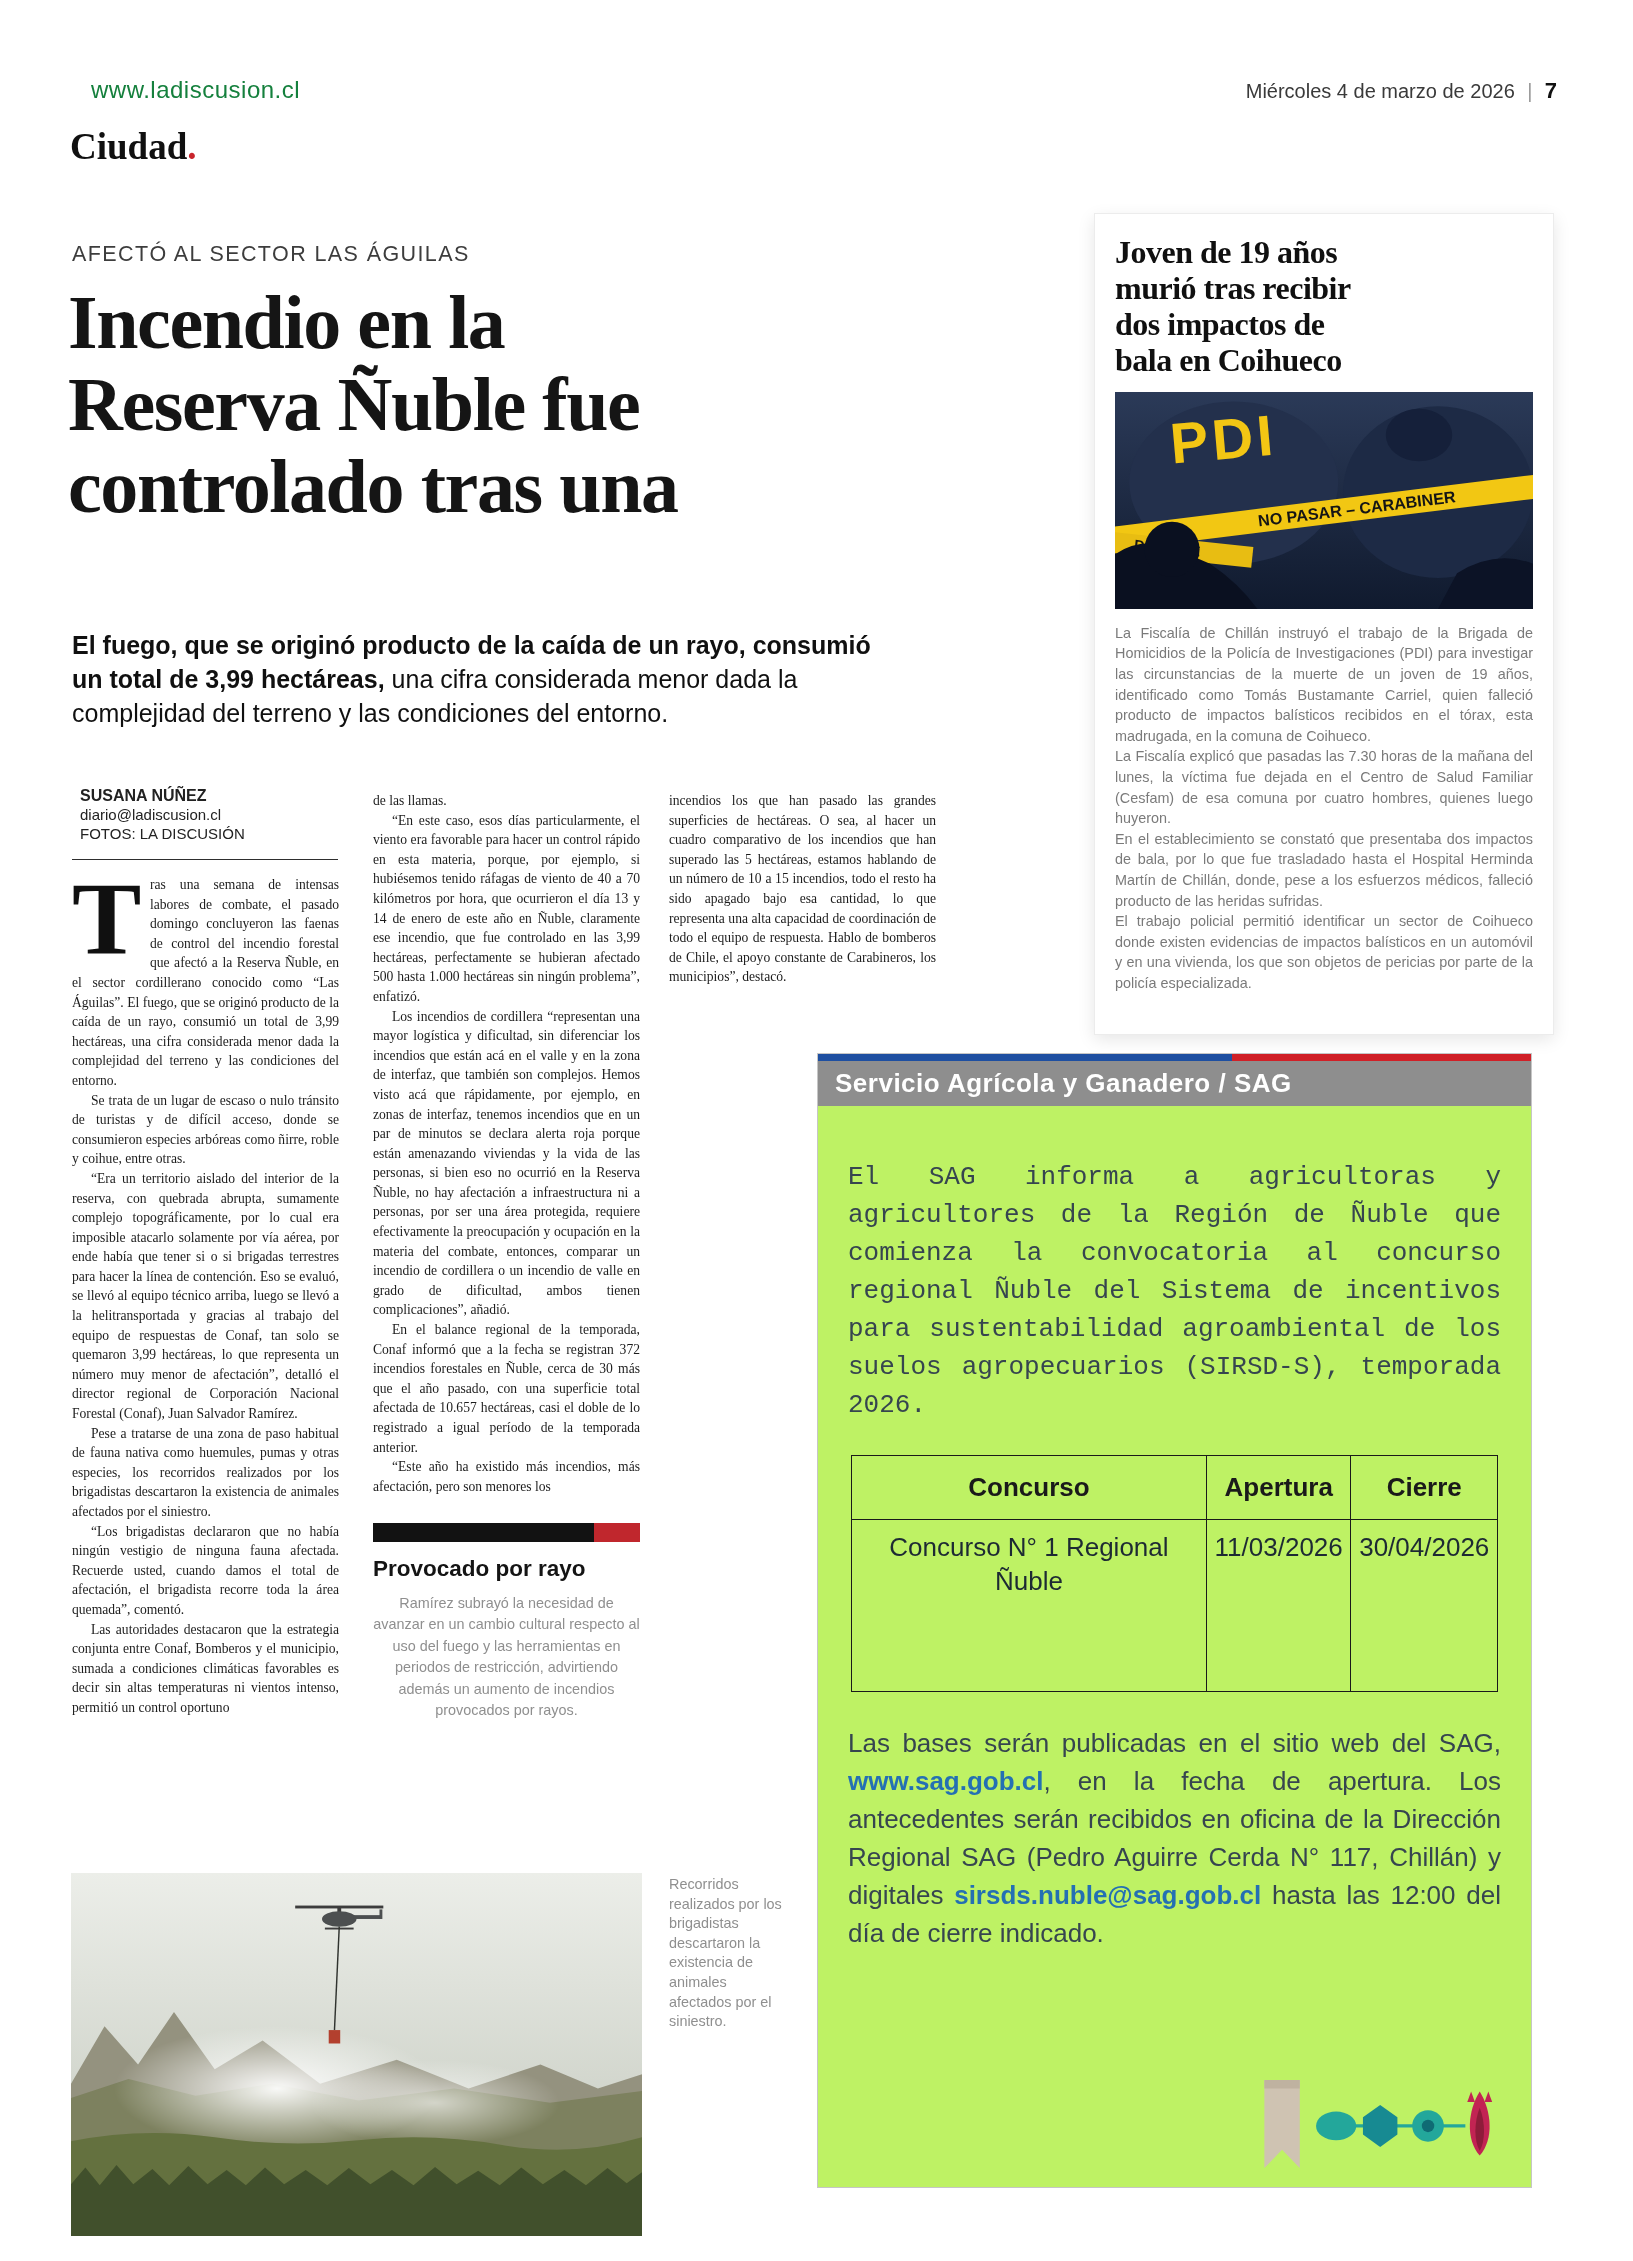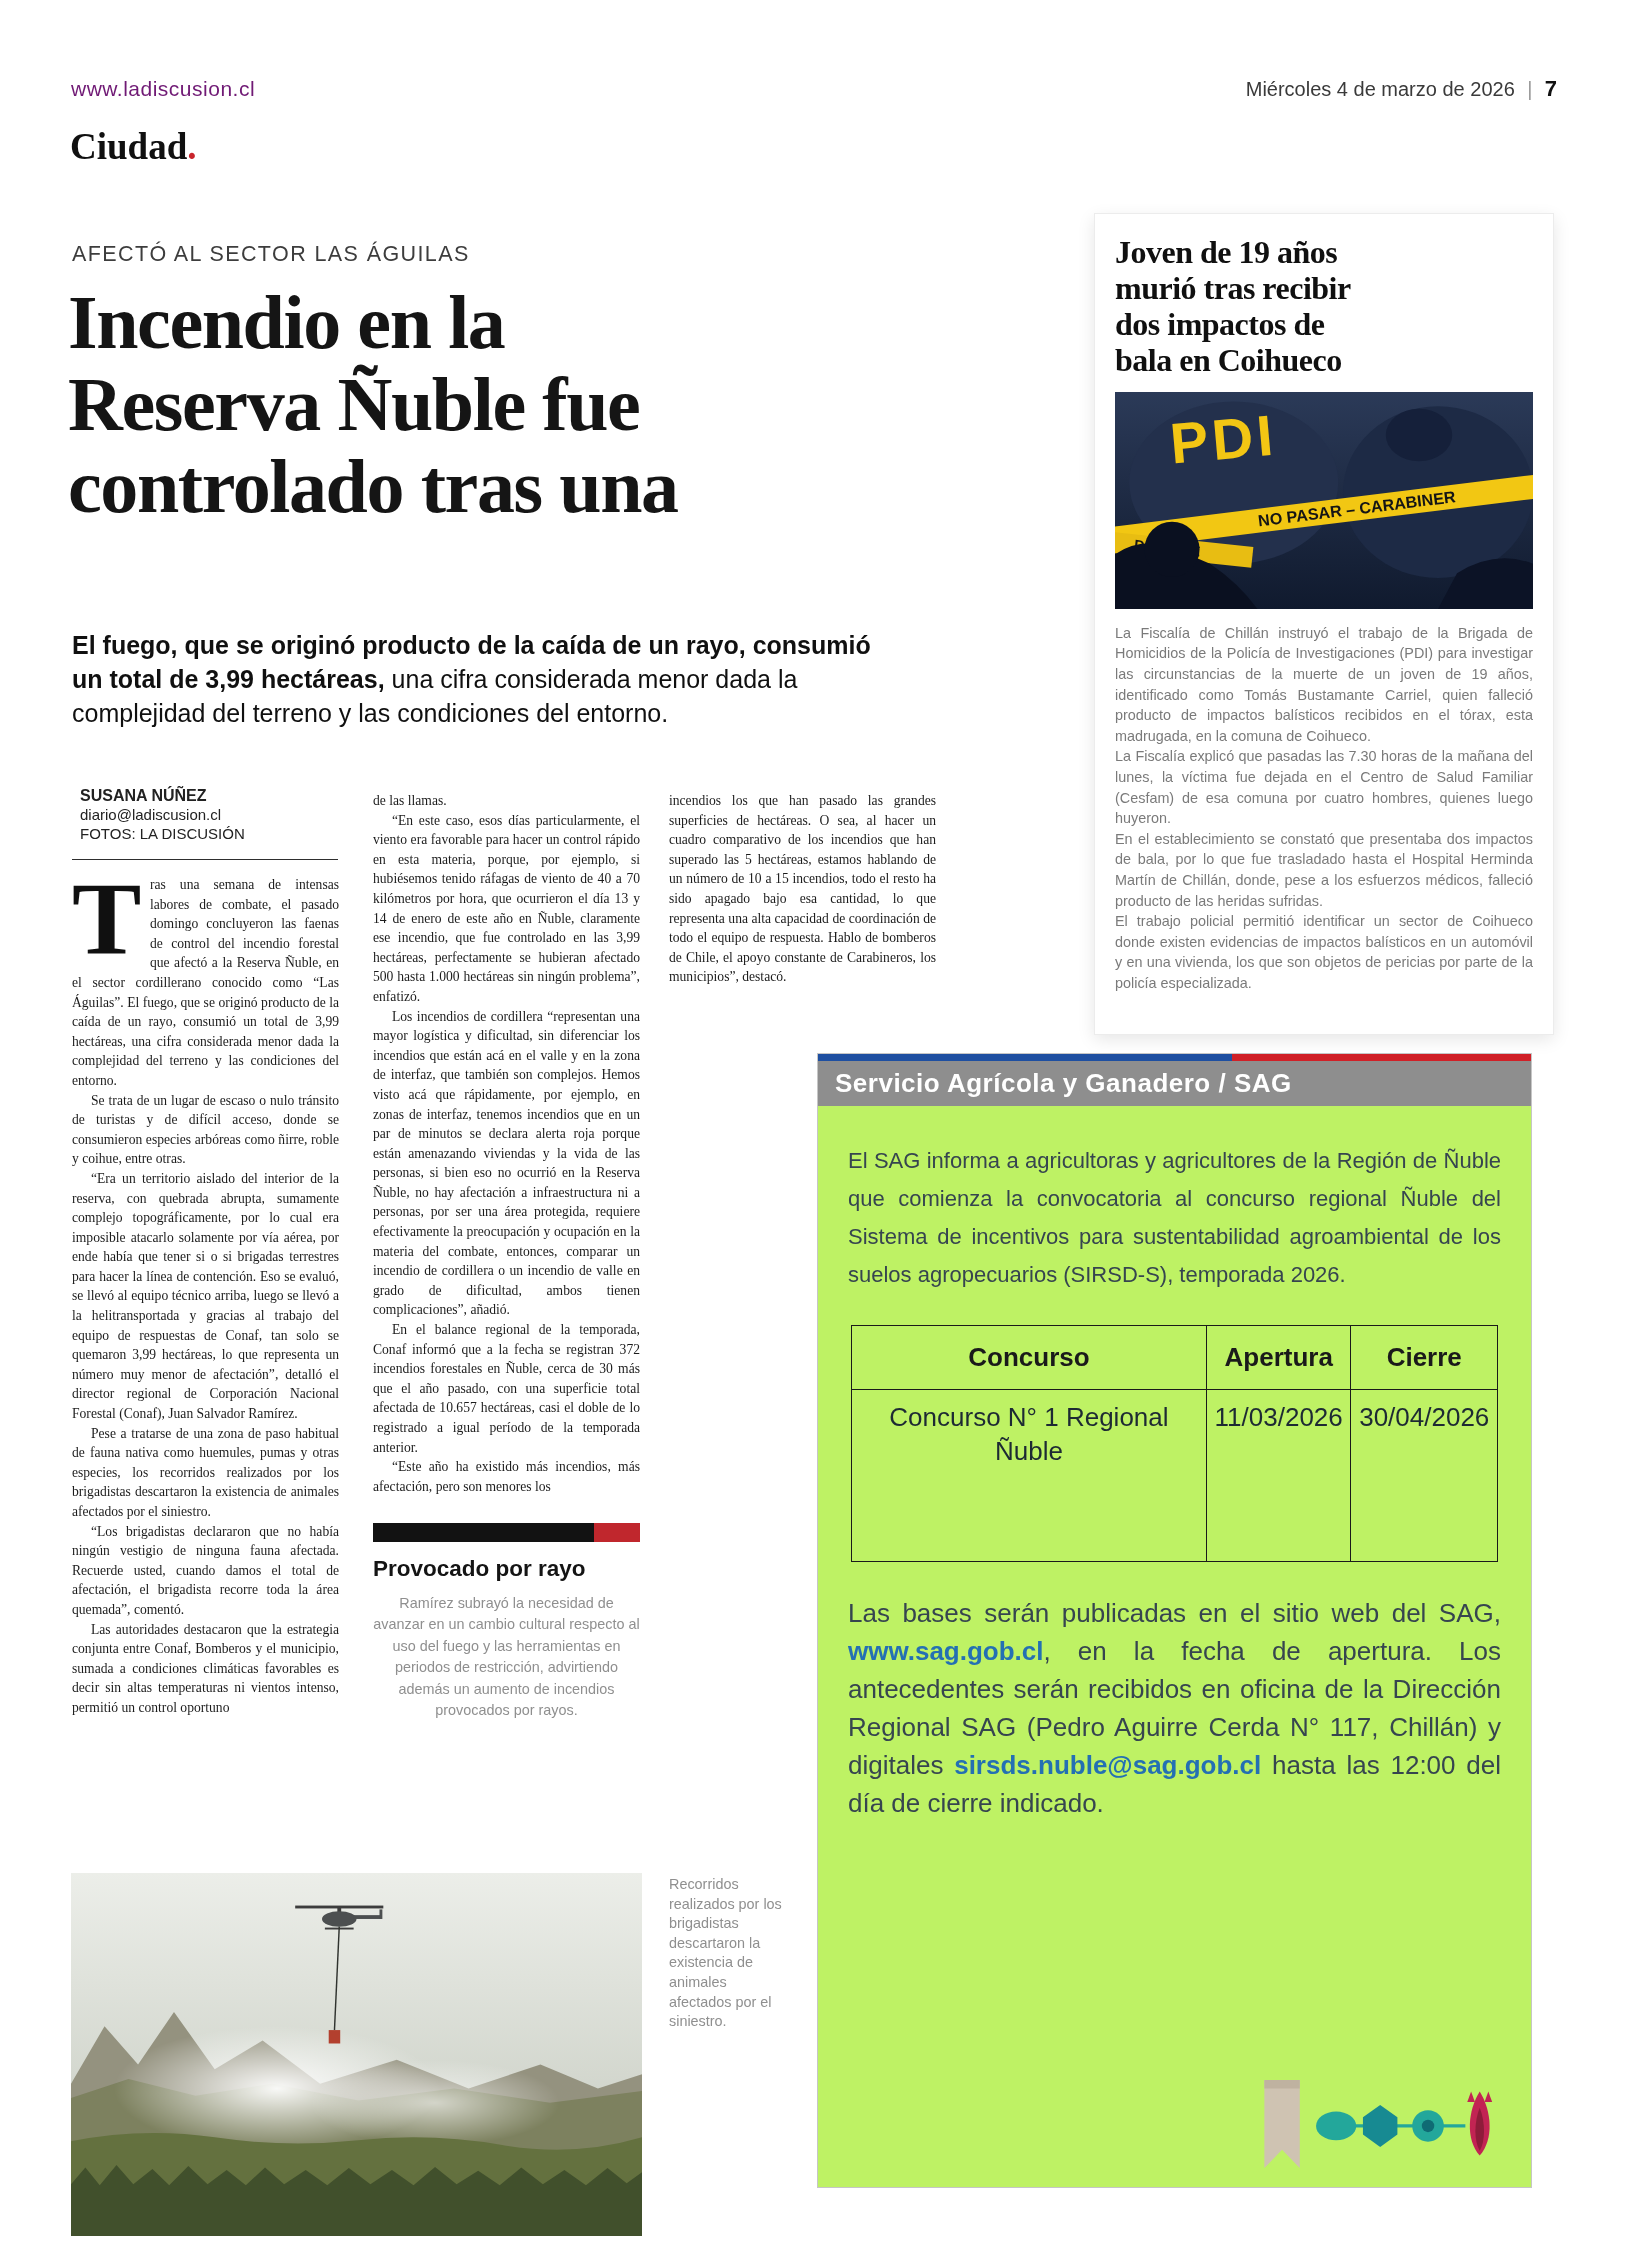--- a/index.html
+++ b/index.html
@@ -4,21 +4,21 @@
 <style>
   * { margin:0; padding:0; box-sizing:border-box; }
   html,body { background:#e9e9e9; }
   .page {
     position:relative; width:1634px; height:2261px; background:#ffffff;
     font-family:"Liberation Sans", sans-serif; color:#1d1d1d; overflow:hidden;
   }
   
   .topbar { position:absolute; left:71px; right:77px; top:76px;
     display:flex; justify-content:space-between; align-items:baseline; }
-  .site { font-size:21px; color:#701a75; letter-spacing:0.5px; }
+  .site { font-size:24px; color:#15803d; letter-spacing:0.5px;margin-left:20px; }
   .dateblock { font-size:20px; color:#3a3a3a; display:flex; gap:12.4px; align-items:baseline; }
   .dateblock .sep { color:#9a9a9a; }
   .dateblock .pnum { font-size:22px; font-weight:bold; color:#111; }
   .section-title { position:absolute; left:70px; top:125px;
     font-family:"Liberation Serif", serif; font-weight:bold; font-size:37px; color:#101010; }
   .section-title .dot { color:#c9252c; }
 
   
   .kicker { position:absolute; left:72px; top:242px; font-size:21.5px; color:#3d3d3d; letter-spacing:1.4px; }
   .headline { position:absolute; left:68px; top:281px; width:842px;
@@ -69,21 +69,21 @@
 
   
   .sag { position:absolute; left:817px; top:1053px; width:715px; height:1135px;
     background:#bef264; border:1px solid #c6c6c6; overflow:hidden; }
   .sag-stripe { display:flex; height:6.7px; width:100%; }
   .sag-stripe .blue { width:58%; background:#1e4fa1; }
   .sag-stripe .red { width:42%; background:#d02027; }
   .sag-band { height:45px; background:#8e8e8e; display:flex; align-items:center; padding-left:17px; }
   .sag-band span { color:#ffffff; font-weight:bold; font-size:26px; letter-spacing:0.5px; }
   .sag-content { padding:0 30px; color:#36454f; }
-  .sag-intro { margin-top:36px; font-size:22px; line-height:38px; text-align:justify; }
+  .sag-intro { margin-top:52px; font-size:26px; line-height:38px; text-align:justify;font-family:Liberation Mono, monospace; }
   .sag-table { margin:31px auto 0 auto; width:647px; border-collapse:collapse; }
   .sag-table th, .sag-table td { border:1.9px solid #1a1a1a; text-align:center; padding:10.5px 7.7px; }
   .sag-table th { font-size:26px; font-weight:bold; color:#1a1a1a; height:64px; }
   .sag-table td { font-size:26px; line-height:34px; color:#1d2a33; vertical-align:top; height:172px; }
   .sag-outro { margin-top:32px; font-size:26px; line-height:38px; text-align:justify; }
   .sag-link { color:#2470b3; font-weight:bold; text-decoration:none; cursor:pointer; }
   .sag-deco { position:absolute; right:13.4px; bottom:12.4px; width:268px; height:101px; }
 </style>
 </head>
 <body>

